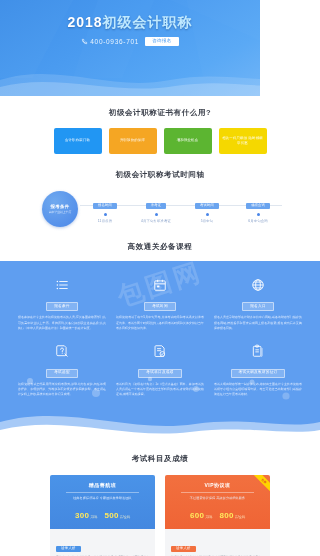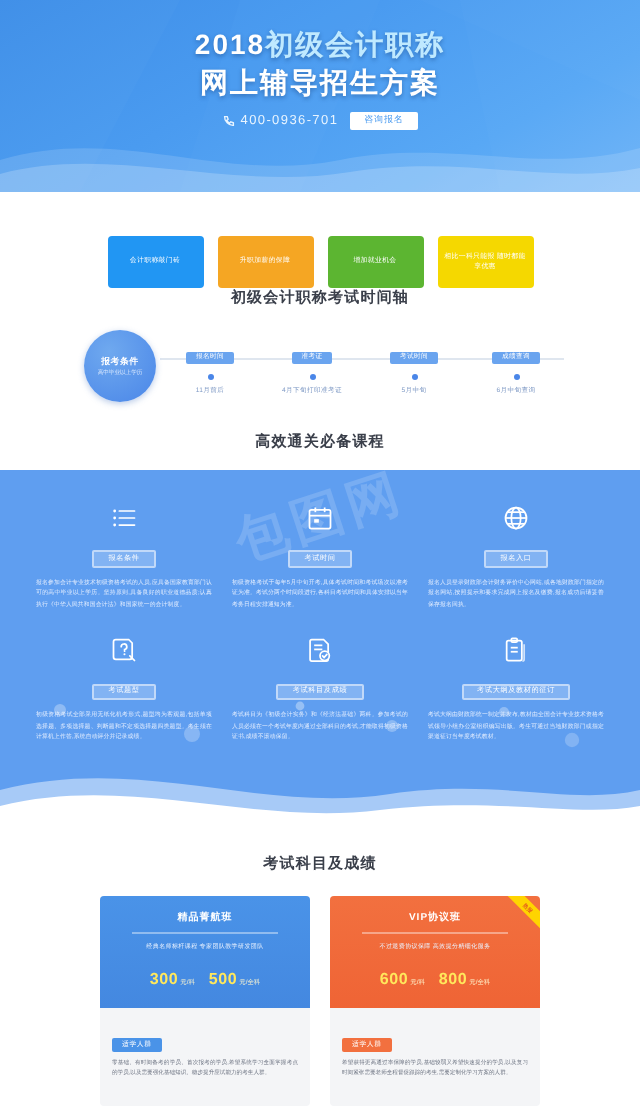--- a/index.html
+++ b/index.html
@@ -6,21 +6,21 @@
   html, body {
     width: 320px; height: 556px;
     background: #ffffff;
     font-family: "Liberation Sans", "DejaVu Sans", sans-serif;
     overflow: hidden;
   }
   .page { position: relative; width: 320px; height: 556px; background:#fff; }
 
   
   .hero {
-    position: relative; width: 320px; height: 96px;
+    position: relative; width: 260px; height: 96px;
     background: linear-gradient(150deg,#3e8ee8 0%, #4a9bf0 40%, #58a8f5 75%, #6fb4f7 100%);
     overflow: hidden;
   }
   .hero-geo { position:absolute; inset:0; opacity:.25; }
   .hero-wave { position:absolute; left:0; bottom:0; width:320px; height:36px; }
   .hero-inner { position:relative; z-index:4; text-align:center; padding-top:14px; }
   .hero-line1 { font-size:14px; font-weight:bold; letter-spacing:1px; line-height:17px;
      color:#ffffff; text-shadow:0 1px 2px rgba(20,60,120,.45); }
   .hero-line1 .yr { color:#ffffff; }
   .hero-line1 .cy { color:#bfe9ff; }
@@ -45,21 +45,21 @@
     display:flex; align-items:center; justify-content:center; text-align:center;
     padding:3px;
   }
   .use-card span { font-size:3.4px; color:#fff; line-height:1.5; letter-spacing:.2px; }
   .uc0 { background:#2196f3; }
   .uc1 { background:#f5a623; }
   .uc2 { background:#5cb531; }
   .uc3 { background:#f5d800; }
 
   
-  .tl-sec { }
+  .tl-sec { padding-top:16px; }
   .tl-wrap { position:relative; margin-top:12px; height:34px; }
   .tl-line { position:absolute; left:80px; right:38px; top:13px; height:1px; background:#dfe6ef; }
   .tl-circle {
     position:absolute; left:42px; top:-1px; width:36px; height:36px; border-radius:50%;
     background:radial-gradient(circle at 35% 30%, #6fa9ef, #4a86e8);
     display:flex; flex-direction:column; align-items:center; justify-content:center;
     box-shadow:0 1px 3px rgba(60,110,190,.35);
   }
   .tl-circle b { font-size:4.4px; color:#fff; letter-spacing:.3px; }
   .tl-circle em { font-size:2.8px; color:#dbe9ff; font-style:normal; margin-top:1.5px; }
@@ -131,34 +131,34 @@
       <path d="M210 0 L320 0 L320 50 Z" fill="#ffffff" opacity=".05"></path>
     </svg>
     <svg class="hero-wave" viewBox="0 0 320 36" preserveAspectRatio="none">
       <path d="M0 20 C60 2 110 32 170 20 C225 9 270 28 320 14 L320 36 L0 36 Z" fill="#ffffff" opacity=".14"></path>
       <path d="M0 27 C55 12 115 36 175 26 C232 17 275 33 320 24 L320 36 L0 36 Z" fill="#ffffff" opacity=".20"></path>
     </svg>
     <div class="hero-inner">
       <div class="hero-line1">
         <span class="yr">2018</span><span class="cy">初级会计职称</span>
       </div>
-      <div class="hero-line2">网上辅导招生方案</div>
       <div class="hero-contact">
         <span class="hero-phone">
           <svg class="phone-ico" viewBox="0 0 16 16" fill="none" stroke="#e8f4ff" stroke-width="1.6">
             <path d="M3 3 L6 3 L7 6 L5.5 7.2 C6.4 9 7 9.6 8.8 10.5 L10 9 L13 10 L13 13 C8 13.5 2.5 8 3 3 Z"></path>
           </svg>
           <span>400-0936-701</span>
         </span>
         <button class="hero-btn">咨询报名</button>
       </div>
     </div>
   </div>
 
   <div class="use-sec">
+    <div class="sec-title">初级会计职称证书有什么用?</div>
     <div class="use-row">
       <div class="use-card uc0">
           <span>会计职称敲门砖</span>
         </div>
       <div class="use-card uc1">
           <span>升职加薪的保障</span>
         </div>
       <div class="use-card uc2">
           <span>增加就业机会</span>
         </div>

